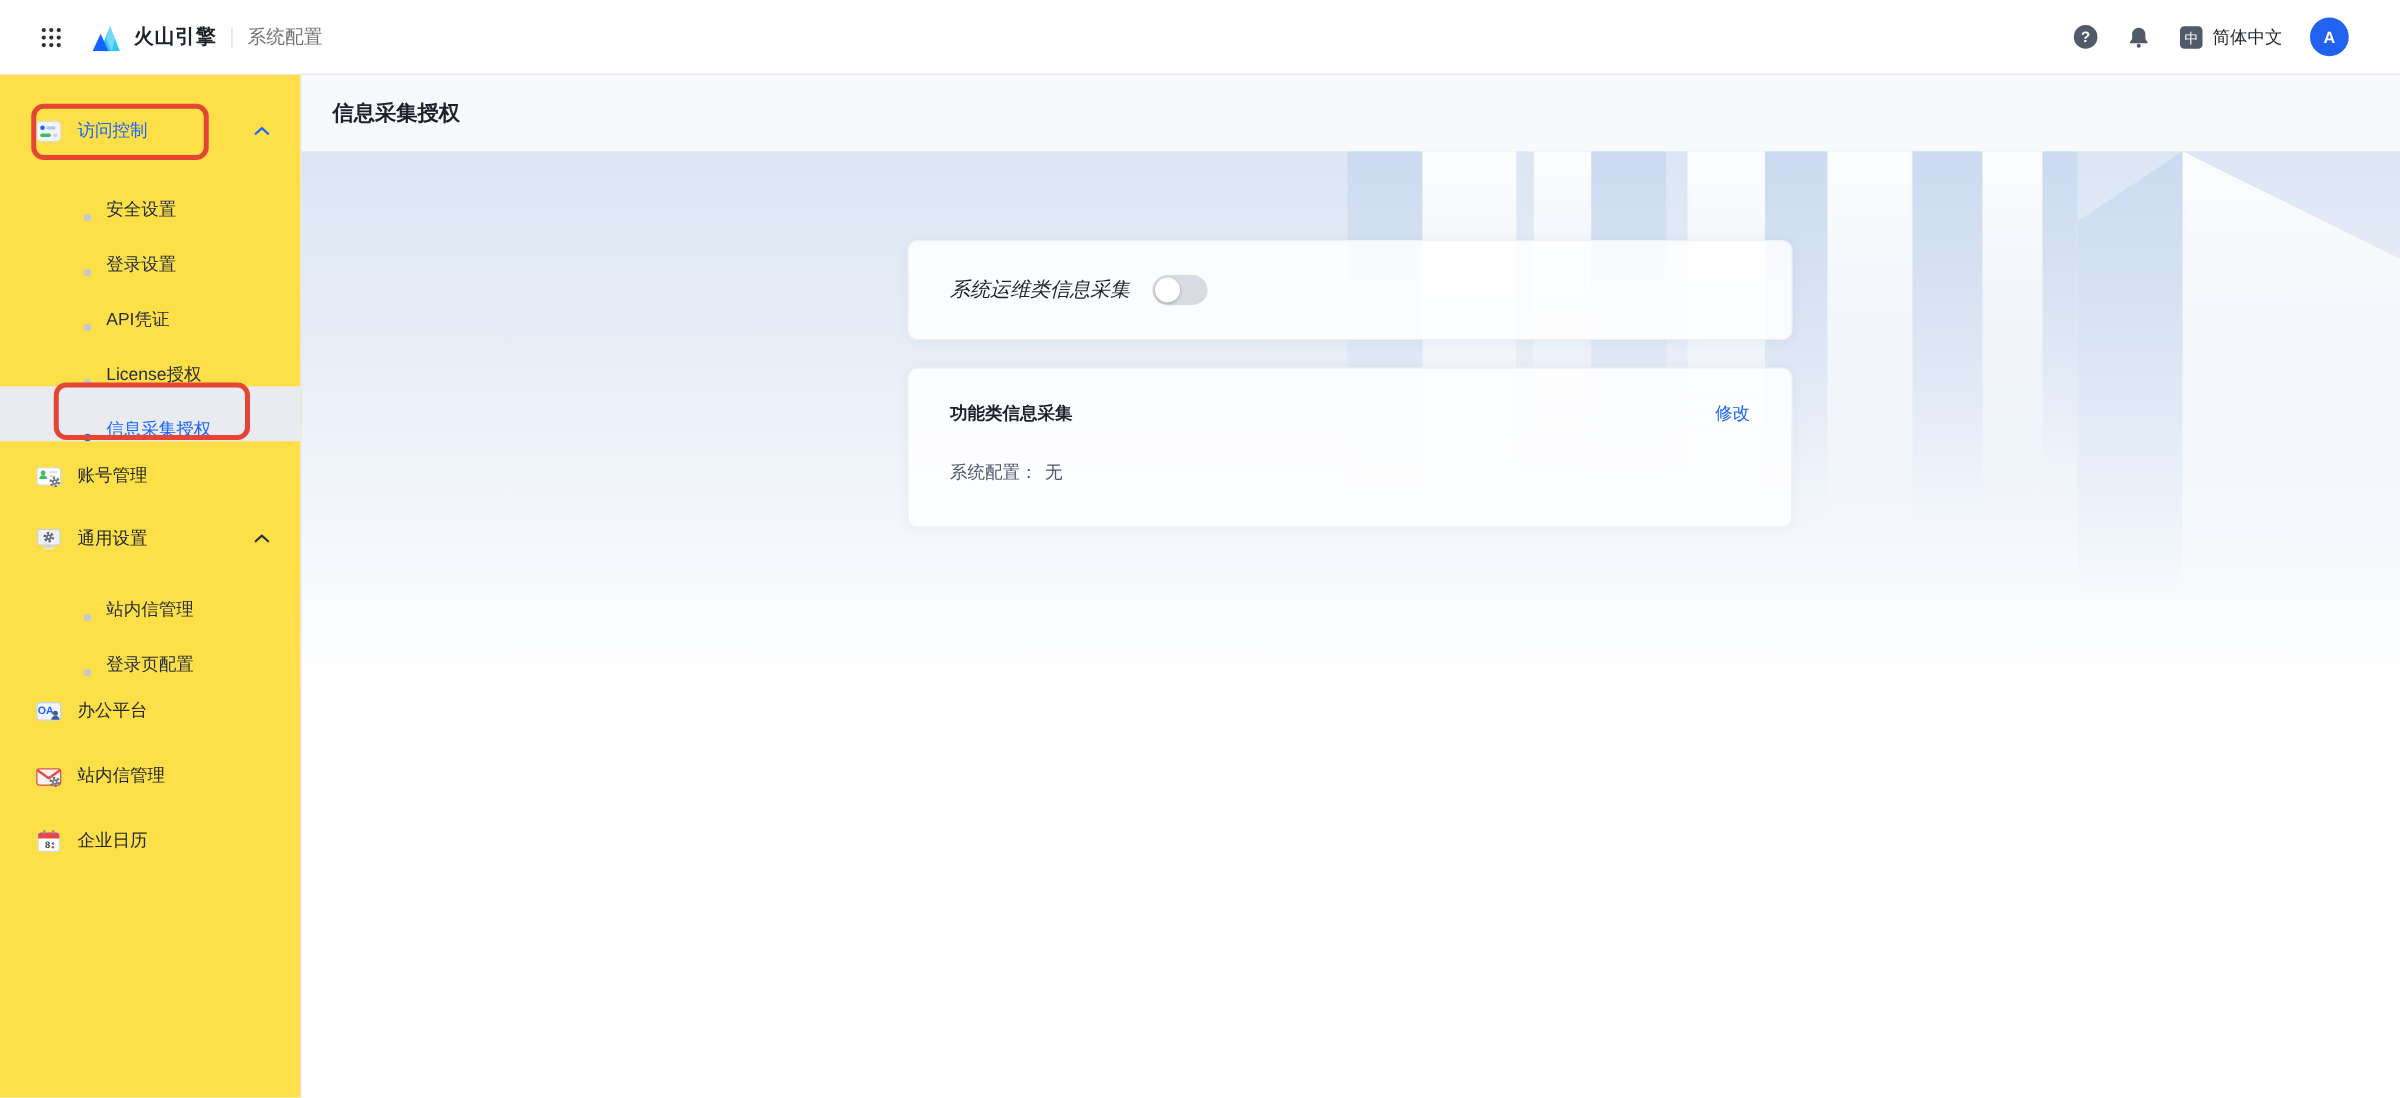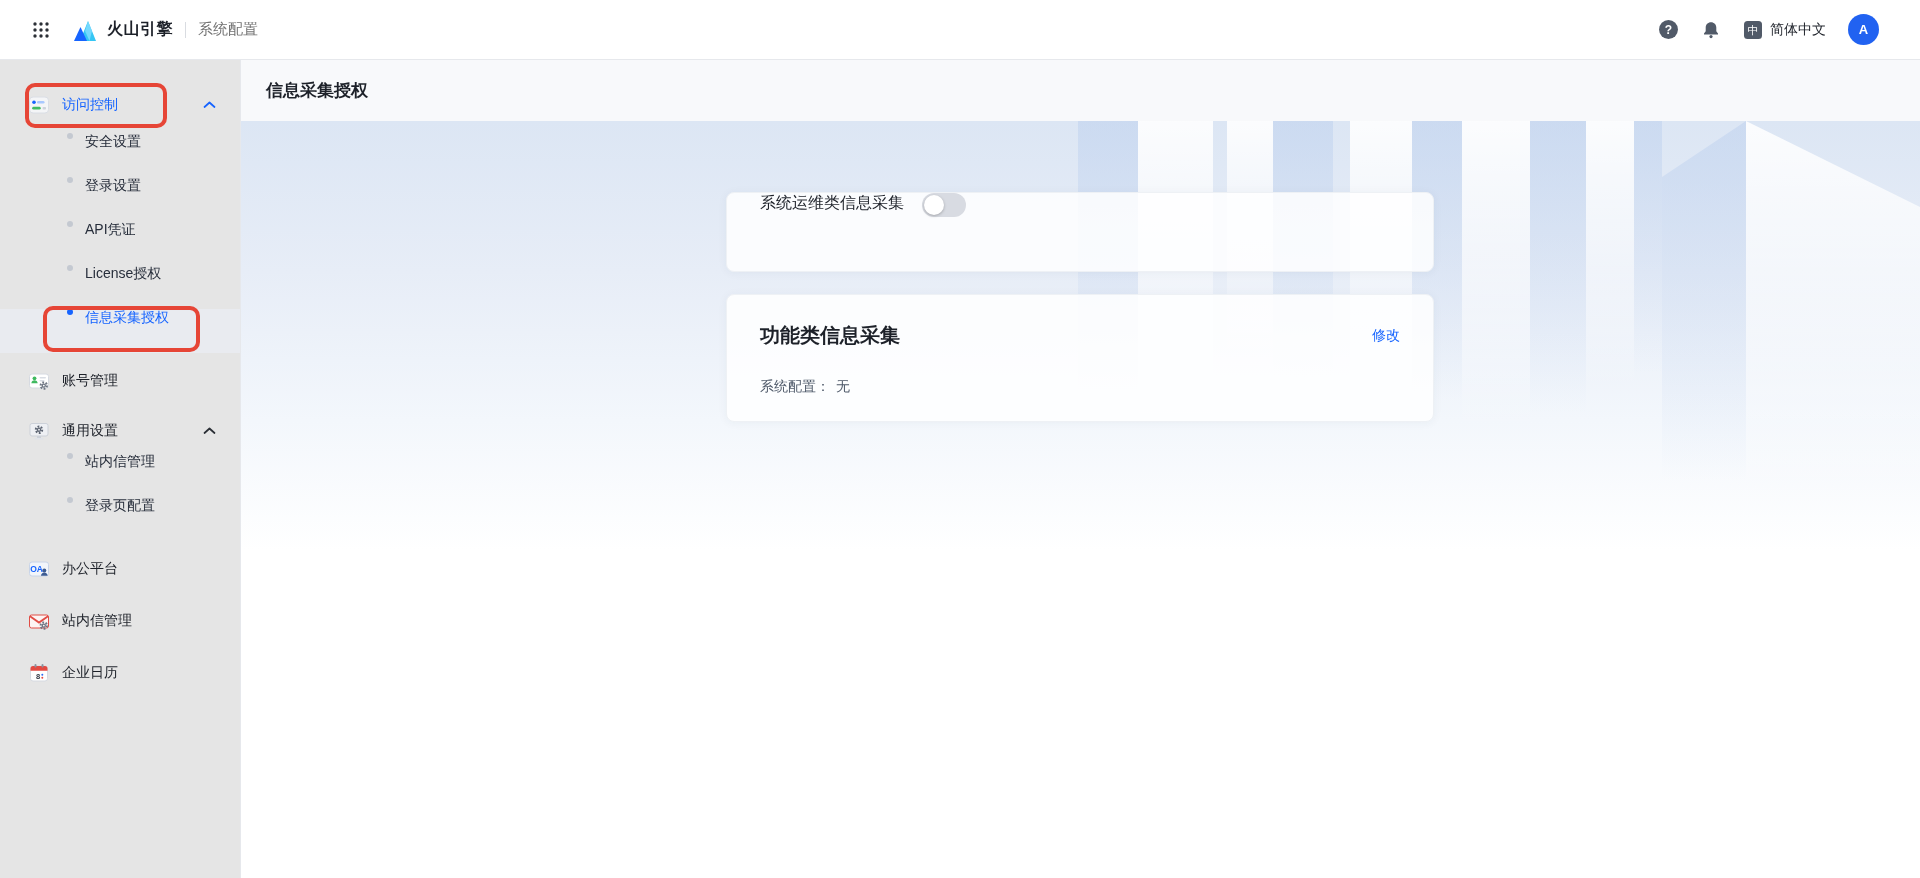--- a/index.html
+++ b/index.html
@@ -16,58 +16,58 @@
   .brand { font-size:16px; font-weight:700; letter-spacing:.5px; }
   .tb-divider { width:1px; height:16px; background:#d9dce1; margin:0 12px; }
   .app-title { font-size:15px; color:#737373; }
   .tb-right { margin-left:auto; display:flex; align-items:center; gap:22px; }
   .icon-btn { display:flex; align-items:center; cursor:pointer; }
   .lang { display:flex; align-items:center; gap:7px; cursor:pointer; font-size:14px; color:#1d2129; }
   .avatar { width:31px; height:31px; border-radius:50%; background:#2162f1; color:#fff;
     display:flex; align-items:center; justify-content:center; font-size:13px; font-weight:700; cursor:pointer; }
 
   
-  .sidebar { position:absolute; left:0; top:60px; bottom:0; width:241px; background:#e5e5e5;
+  .sidebar { position:absolute; left:0; top:60px; bottom:0; width:241px; background:#fde047;
     border-right:1px solid #e6e8ec; padding-top:23px; z-index:9; }
   .nav-row { height:44px; display:flex; align-items:center; padding:0 24px 0 28px;
     font-size:14px; color:#1d2129; cursor:pointer; }
   .nav-row .nv-label { margin-left:12px; flex:1; }
   .nav-row.active { color:#1664ff; }
   .nav-row .chev { color:#2b2f36; display:flex; }
   .nav-row.active .chev { color:#1664ff; }
   .mt6 { margin-top:6px; } .mt8 { margin-top:8px; }
-  .nav-sub { height:44px; display:flex; align-items:flex-start; padding-left:67px;
+  .nav-sub { height:44px; display:flex; align-items:flex-end; padding-left:67px;
     font-size:14px; color:#272e3b; cursor:pointer; }
   .nav-sub .dot { width:6px; height:6px; border-radius:50%; background:#c4c9d1; margin-right:12px; flex:none; }
   .nav-sub.selected { background:#e9ebf0; color:#1664ff; }
   .nav-sub.selected .dot { background:#1664ff; }
   .annotation { position:absolute; border:4px solid #e64536; border-radius:10px;
     pointer-events:none; z-index:20; }
 
   
   .main { position:absolute; left:241px; top:60px; right:0; bottom:0; }
   .page-header { height:61px; background:#f8f9fb; display:flex; align-items:center; padding-left:25px; }
   .page-title { font-size:17px; font-weight:700; color:#1d2129; }
   .content { position:relative; height:757px; overflow:hidden;
     background:linear-gradient(180deg,#dce6f4 0px,#e7edf7 150px,#f3f7fc 300px,#ffffff 430px,#ffffff 100%); }
   .bld { position:absolute; top:0; }
   .bld.white { background:linear-gradient(180deg,rgba(255,255,255,.9),rgba(255,255,255,0) 90%); }
   .bld.mid   { background:linear-gradient(180deg,rgba(190,209,238,.55),rgba(190,209,238,0) 90%); }
 
   .card { position:absolute; left:485px; width:708px; background:rgba(255,255,255,.84);
     border:1px solid #eef1f5; border-radius:8px; box-shadow:0 1px 10px rgba(31,56,88,.05); z-index:2; }
-  .card-1 { top:71px; height:80px; display:flex; align-items:flex-start; padding:0 33px; gap:18px; }
+  .card-1 { top:71px; height:80px; display:flex; align-items:center; padding:0 33px; gap:18px;font-style:italic; }
   .card-1 .c-title { font-size:16px; font-weight:500; color:#1d2129; }
   .toggle { width:44px; height:24px; border-radius:12px; background:#d8dbe2; position:relative;
     cursor:pointer; flex:none; }
   .toggle .knob { position:absolute; left:2px; top:2px; width:20px; height:20px; border-radius:50%;
     background:#fff; box-shadow:0 1px 3px rgba(0,0,0,.25); }
   .card-2 { top:173px; height:128px; padding:27px 33px; }
   .card-2 .c-head { display:flex; align-items:center; justify-content:space-between; }
-  .card-2 .c-title { font-size:20px; font-weight:700; color:#1d2129; }
+  .card-2 .c-title { font-size:14px; font-weight:700; color:#1d2129; }
   .link-action { font-size:14px; color:#1664ff; cursor:pointer; }
   .scope-row { margin-top:29px; font-size:14px; color:#4e5969; display:flex; gap:6px; }
 </style>
 </head>
 <body>
 
 <div class="topbar">
   <div class="tb-left">
     <div class="grid-btn">
       <svg width="18" height="18" viewBox="0 0 18 18">

